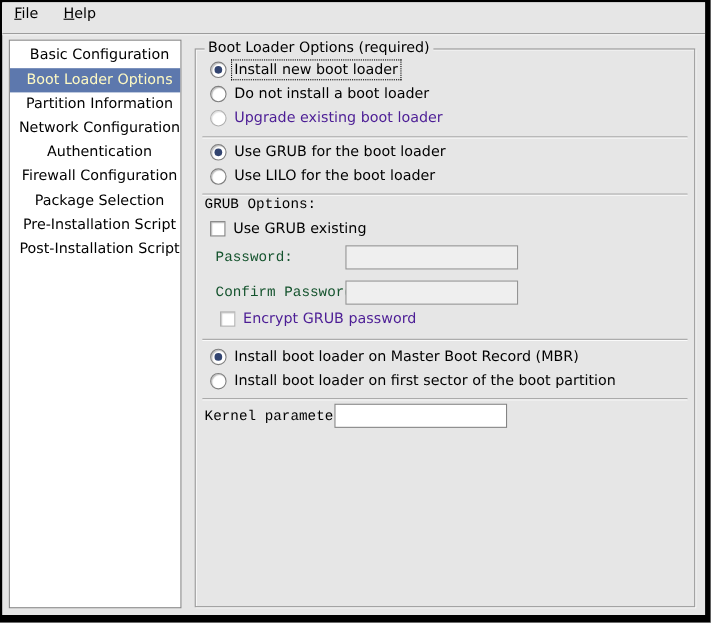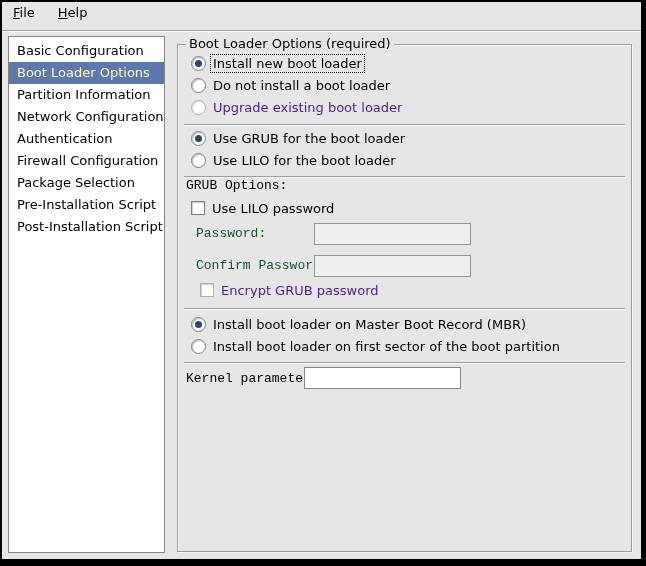--- a/index.html
+++ b/index.html
@@ -28,21 +28,21 @@
   .sidebar{
     position:absolute;left:6px;top:34px;width:157px;height:517px;
     background:#fff;
     border:1px solid #858585;
     box-sizing:border-box;
     padding-top:3px;
     overflow:hidden;
   }
   .side-item{
     height:22px;line-height:22px;padding-left:8px;
-    white-space:nowrap;cursor:default;
+    white-space:nowrap;cursor:default;text-align:center;
   }
   .side-item.selected{background:#5d78ad;color:#fef9c3;}
   
   .frame{
     position:absolute;left:175px;top:42px;width:455px;height:508px;
     box-sizing:border-box;
     border:1px solid #9c9c9c;
     box-shadow:inset 1px 1px 0 #f8f8f8,1px 1px 0 #f8f8f8;
   }
   .frame-title{
@@ -135,21 +135,21 @@
       <span class="radio"></span>
       <span class="lbl">Use LILO for the boot loader</span>
     </div>
 
     <div class="sep" style="top:131px"></div>
 
     <div class="static-lbl" style="left:8px;top:133px">GRUB Options:</div>
 
     <div class="row" style="top:153px">
       <span class="checkbox"></span>
-      <span class="lbl">Use LILO password</span>
+      <span class="lbl">Use GRUB existing</span>
     </div>
 
     <div class="static-lbl dim" style="left:18px;top:181px">Password:</div>
     <input type="password" class="entry" style="left: 136px; top: 178px;" disabled="" value="">
 
     <div class="static-lbl dim" style="left:18px;top:213px">Confirm Password:</div>
     <input type="password" class="entry" style="left: 136px; top: 210px;" disabled="" value="">
 
     <div class="row disabled" style="top:235px;left:22px">
       <span class="checkbox"></span>

